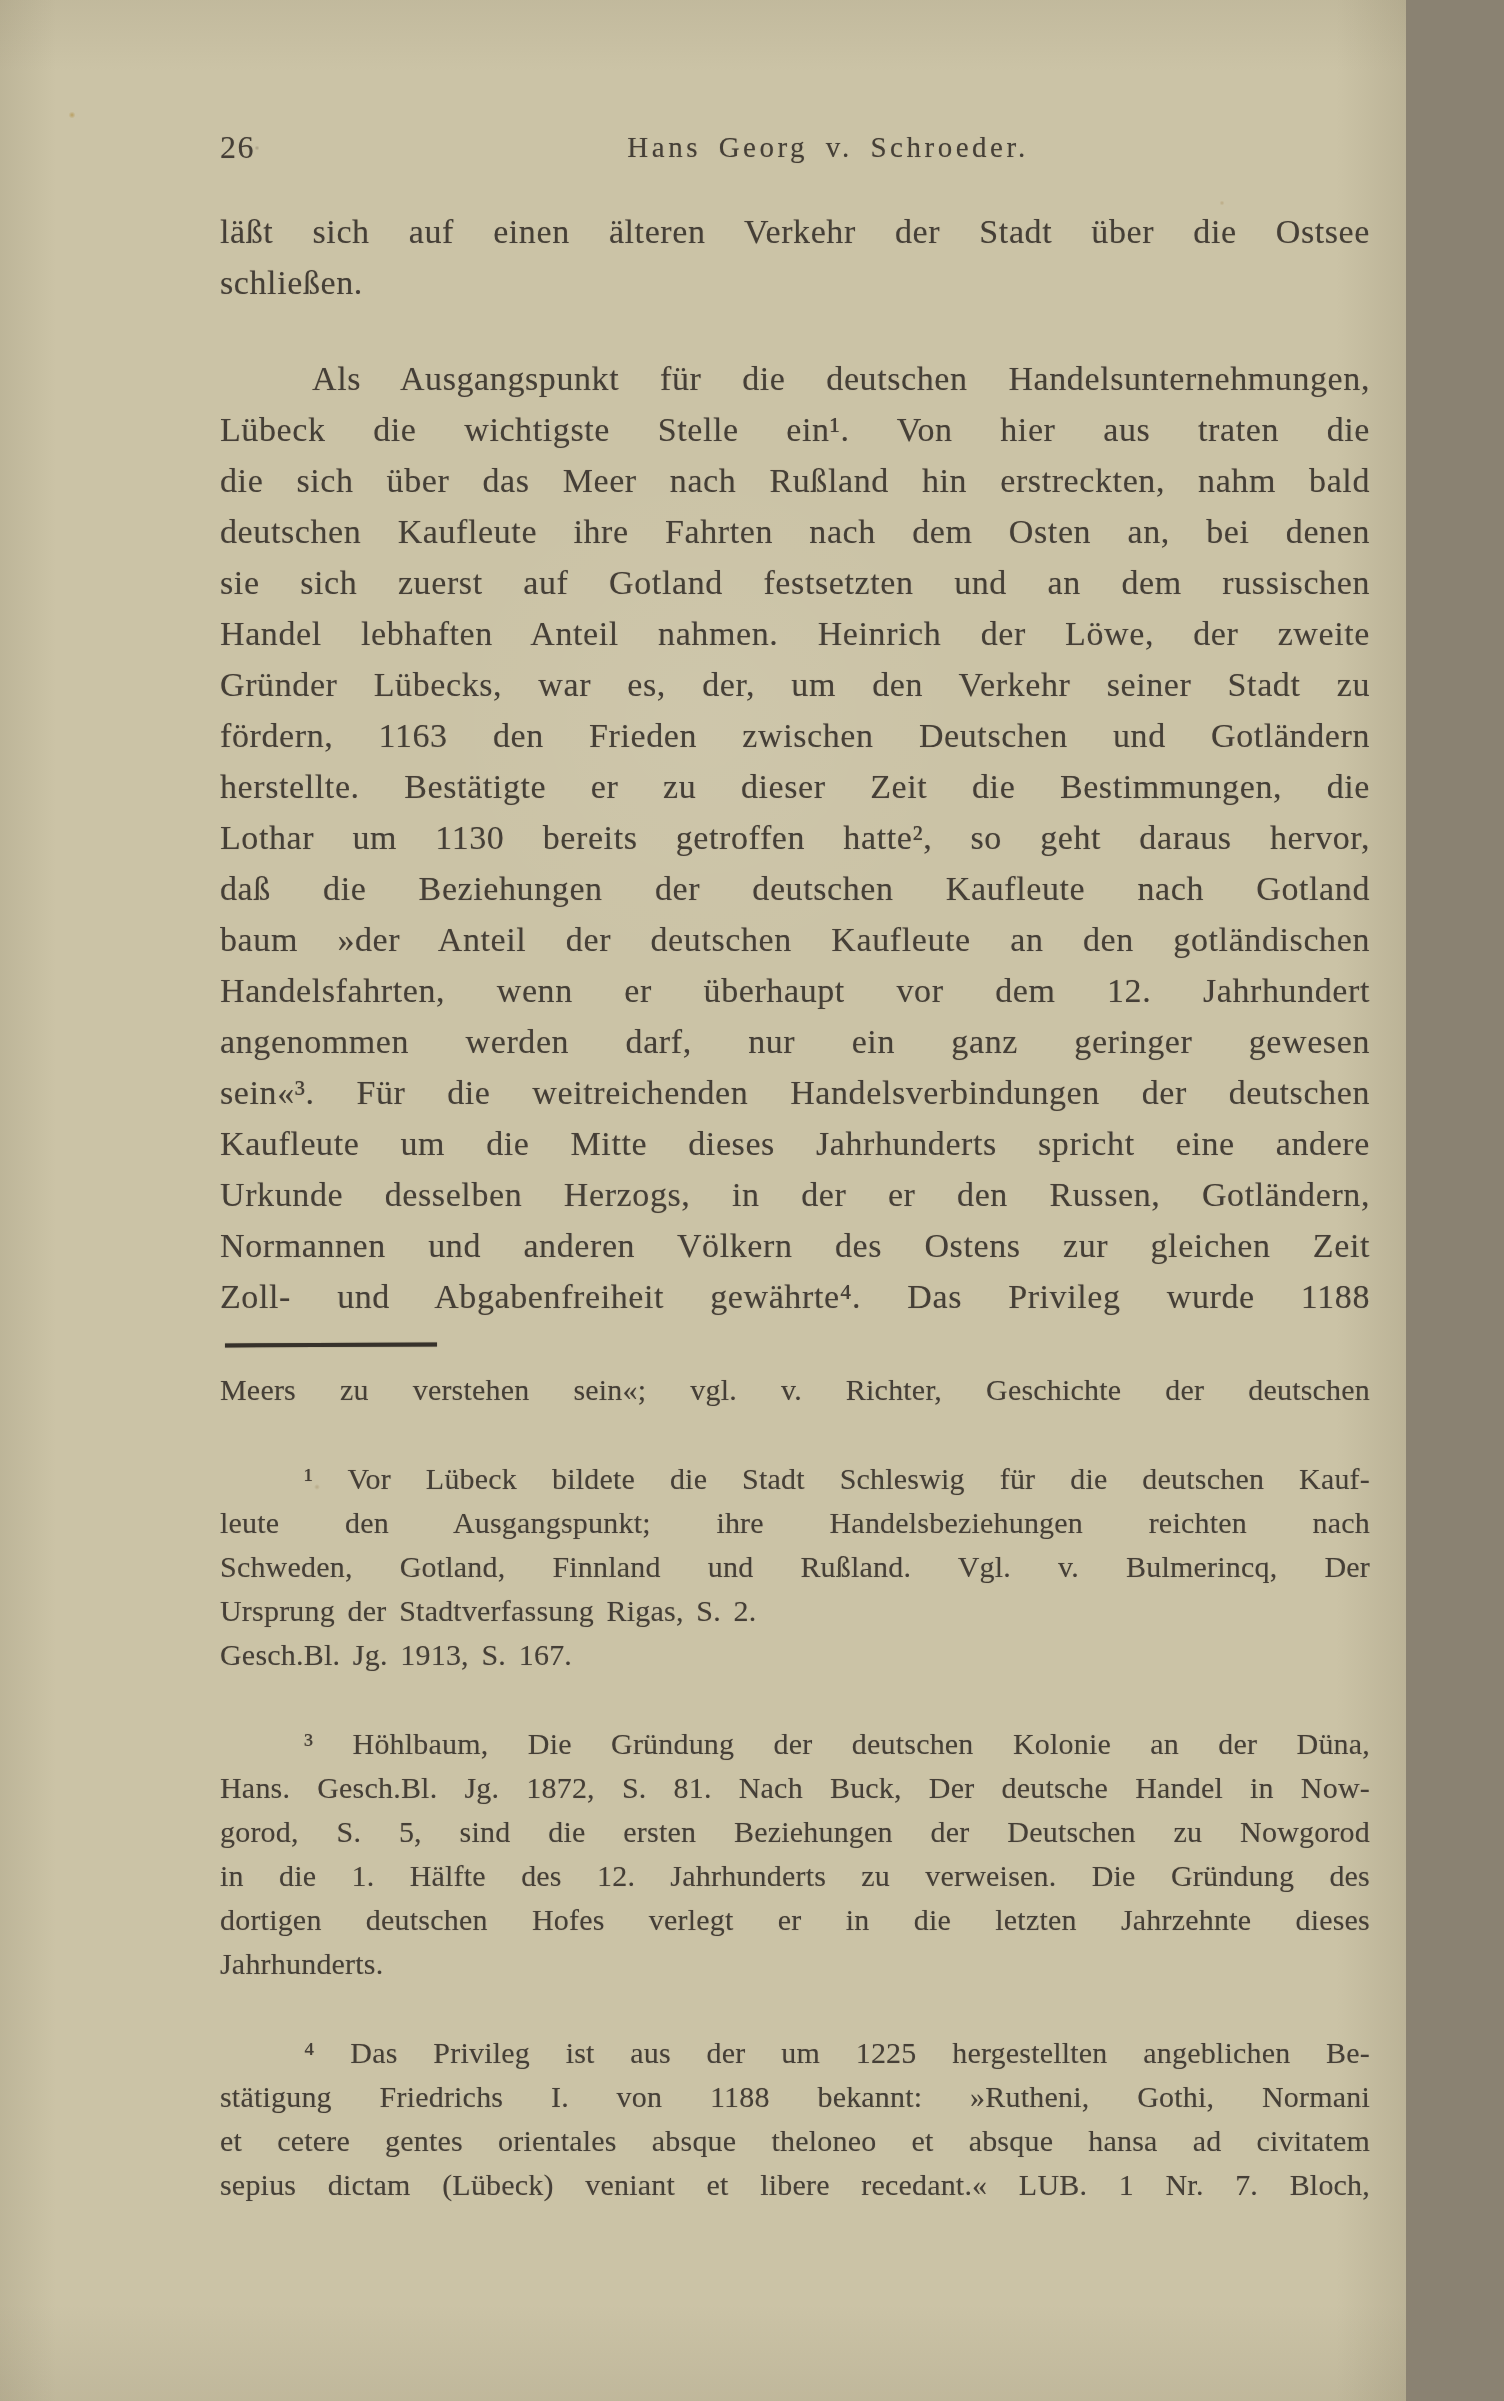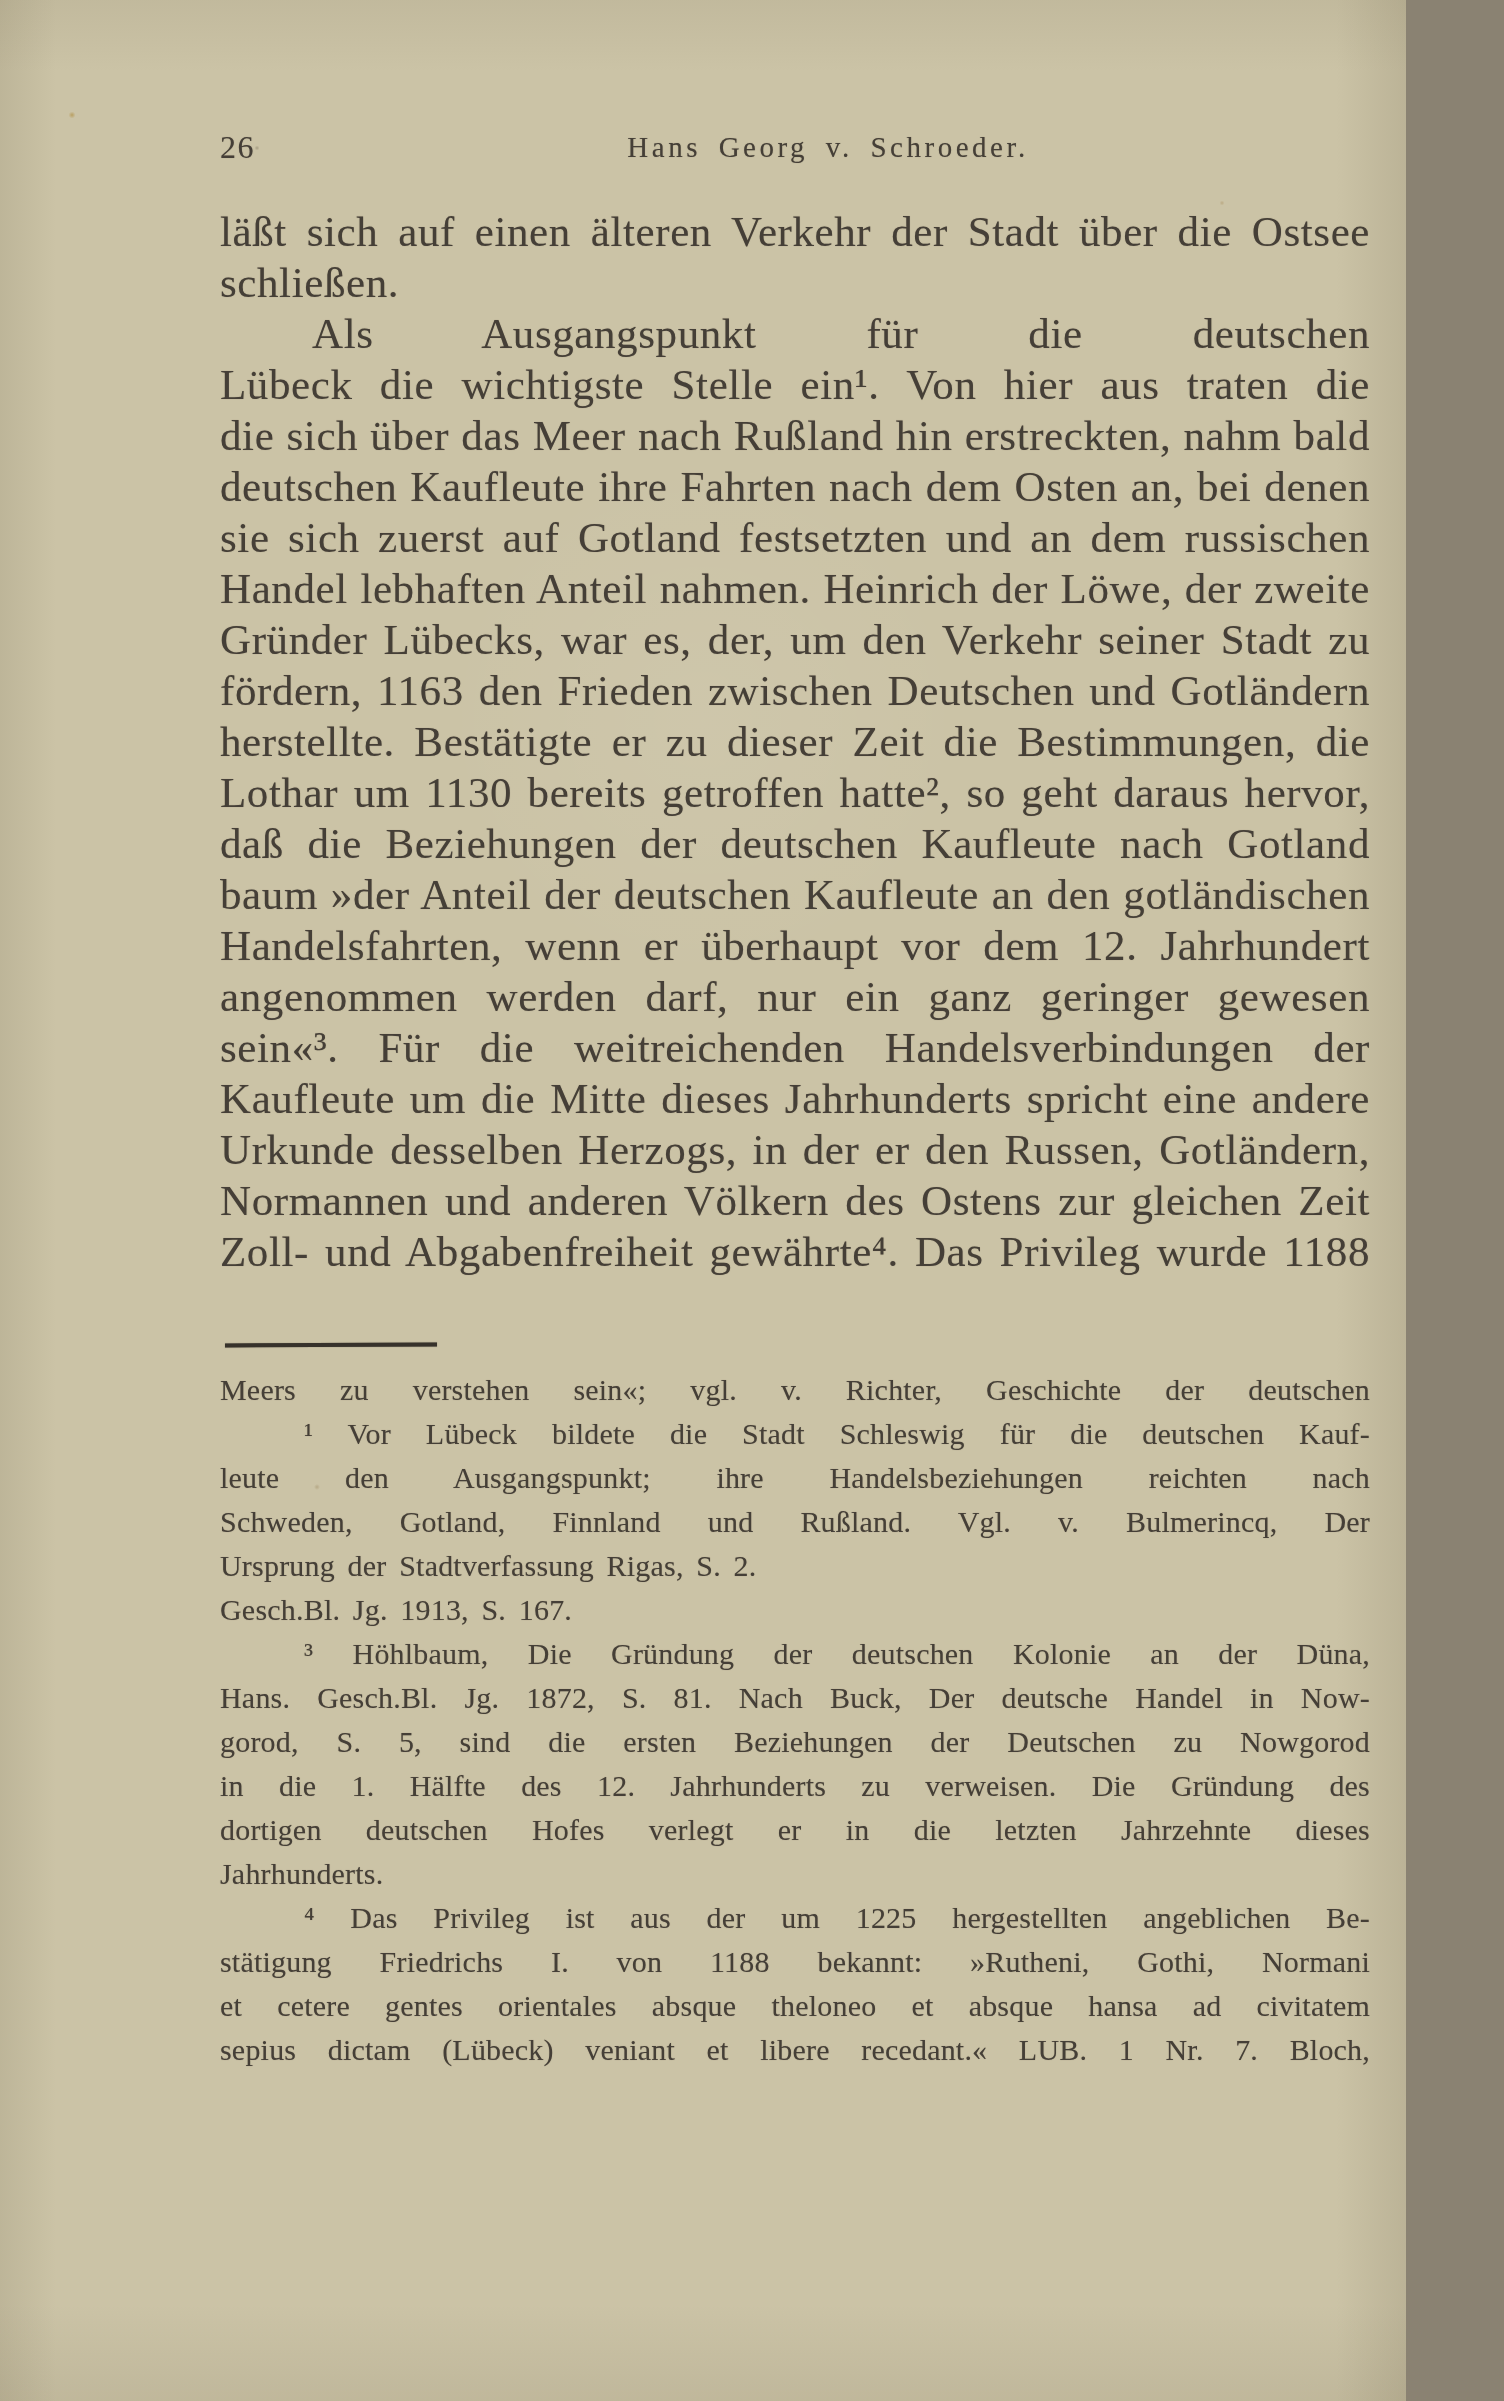--- a/index.html
+++ b/index.html
@@ -51,21 +51,21 @@
     transform: translateX(33px);
     font-size: 29px;
     letter-spacing: 3.5px;
     word-spacing: 7px;
   }
   .body-text {
     position: absolute;
     left: 220px;
     top: 206px;
     width: 1150px;
-    font-size: 43px;
+    font-size: 34px;
     letter-spacing: 0.6px;
     text-shadow: 0 0 1px rgba(70,60,45,0.32);
   }
   .body-text .ln {
     height: 51px;
     line-height: 51px;
     white-space: nowrap;
   }
   .footnotes {
     position: absolute;
@@ -87,21 +87,21 @@
     text-align: justify;
     text-align-last: justify;
     overflow: hidden;
   }
   
   .ln.e {
     text-align: left;
     text-align-last: left;
     word-spacing: 5px;
   }
-  .ln.i { text-indent: 92px; }
+  .ln.i { text-indent: 92px; margin-top: 45px; }
   .footnotes .ln.i { text-indent: 84px; }
   .footnote-rule {
     position: absolute;
     left: 225px;
     top: 1343px;
     width: 212px;
     height: 4px;
     background: #37322b;
     transform: rotate(-0.25deg);
     box-shadow: 0 0 1px rgba(55,50,43,0.6);

